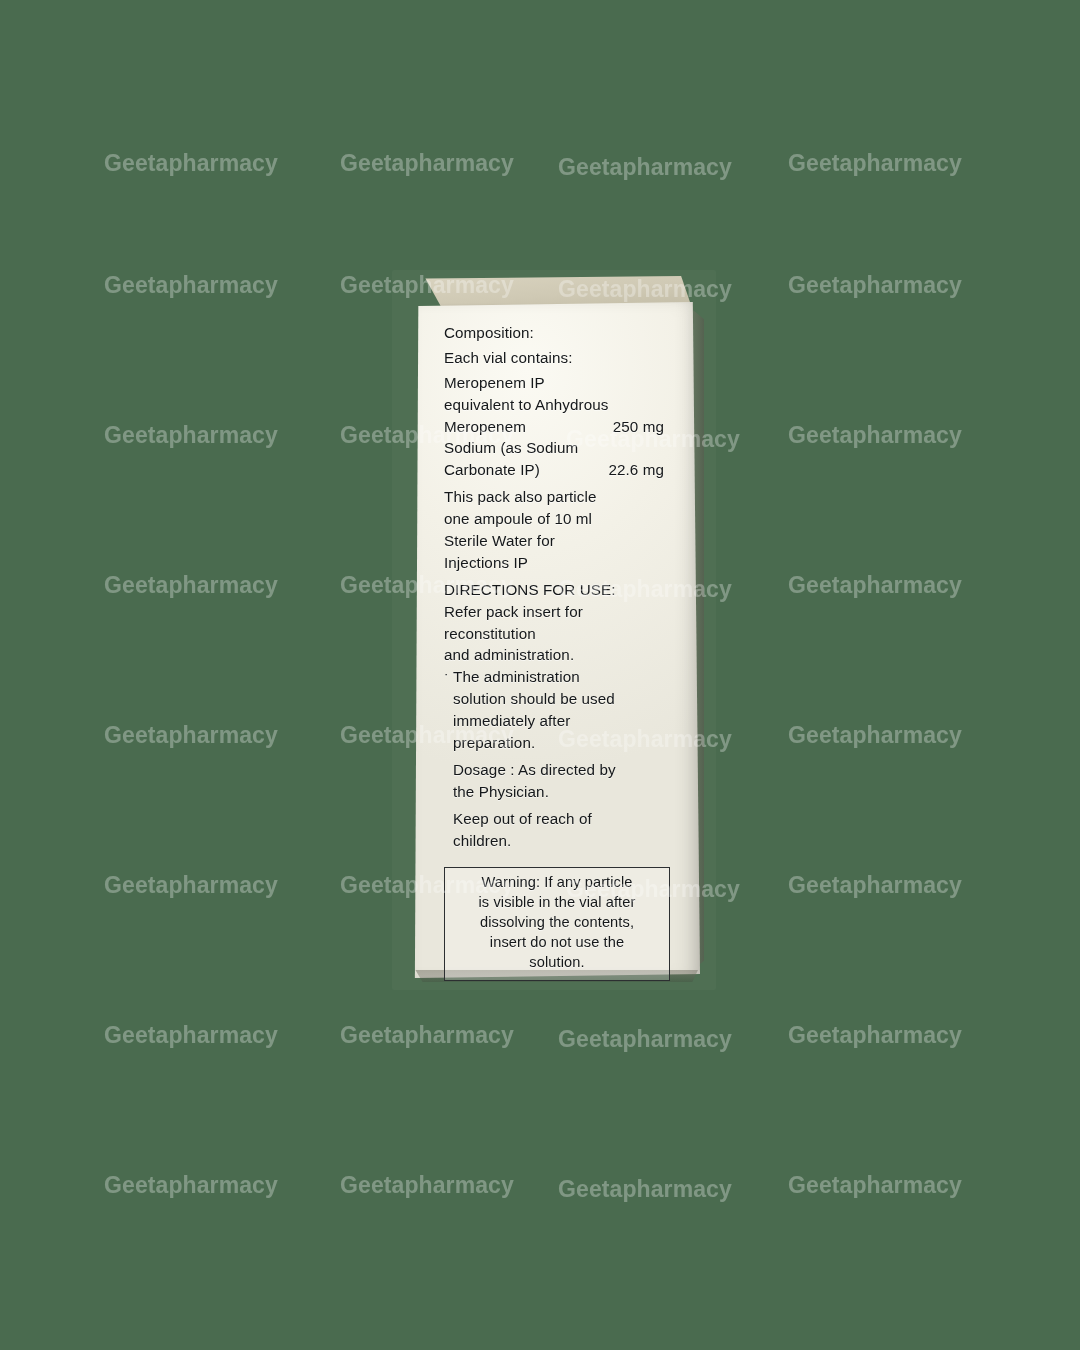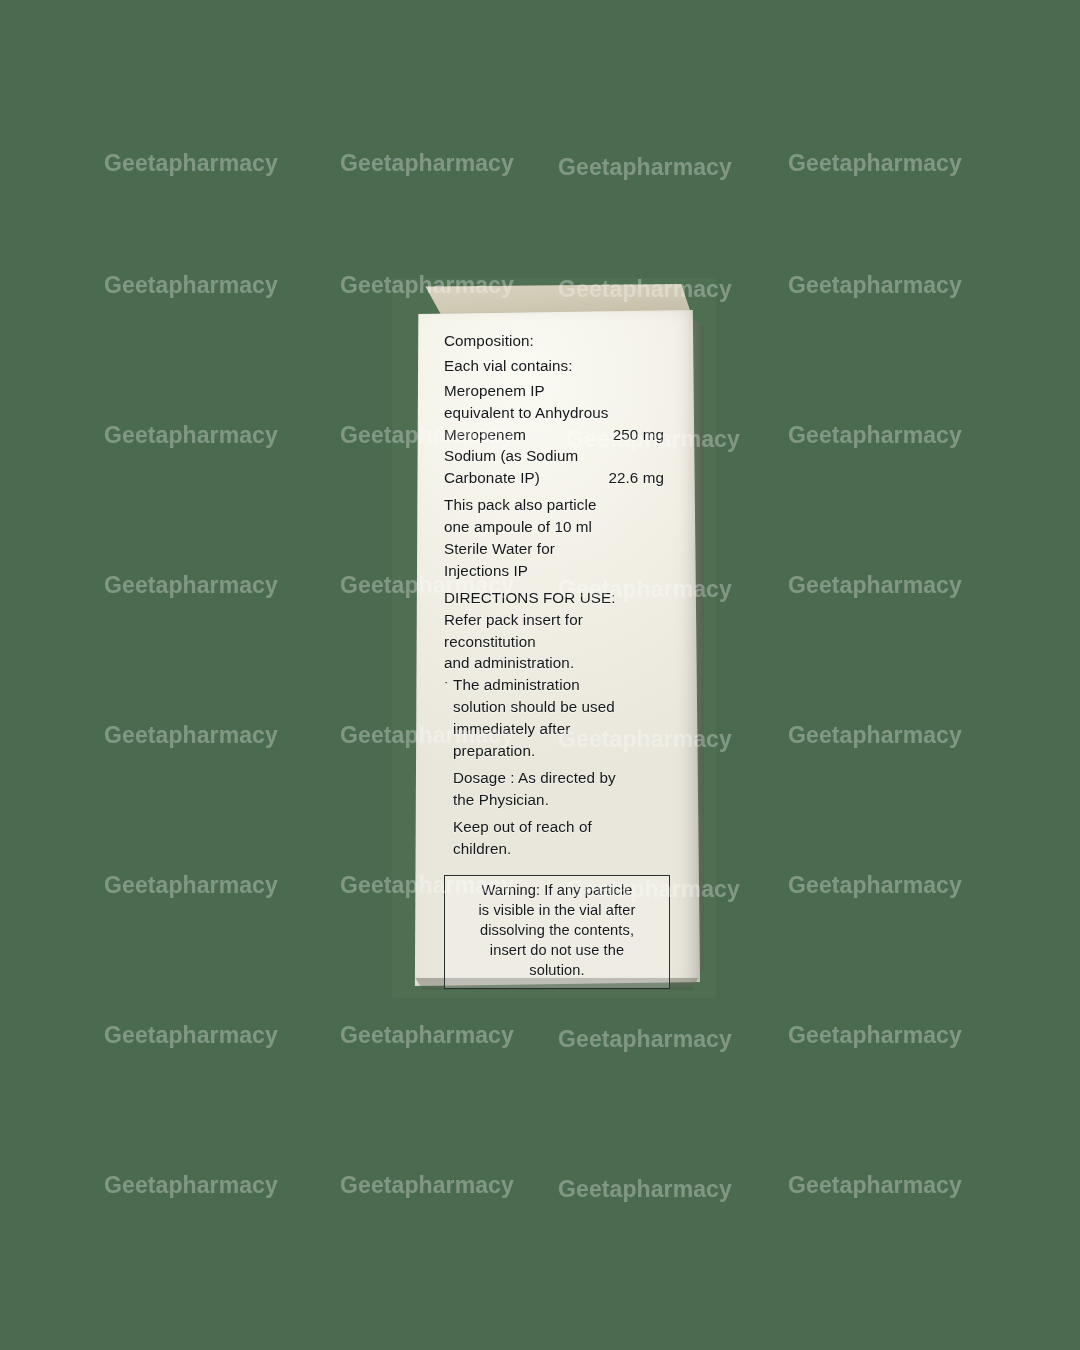--- a/index.html
+++ b/index.html
@@ -36,21 +36,21 @@
     font-weight: bold;
     font-family: "Liberation Sans", sans-serif;
     white-space: nowrap;
     letter-spacing: 0.1px;
   }
 
   
   .photo {
     position: absolute;
     left: 398px;
-    top: 284px;
+    top: 276px;
     width: 312px;
     height: 708px;
     z-index: 3;
   }
 
   
   .photo-bg {
     position: absolute;
     inset: -6px;
     background: #4f6f53;

